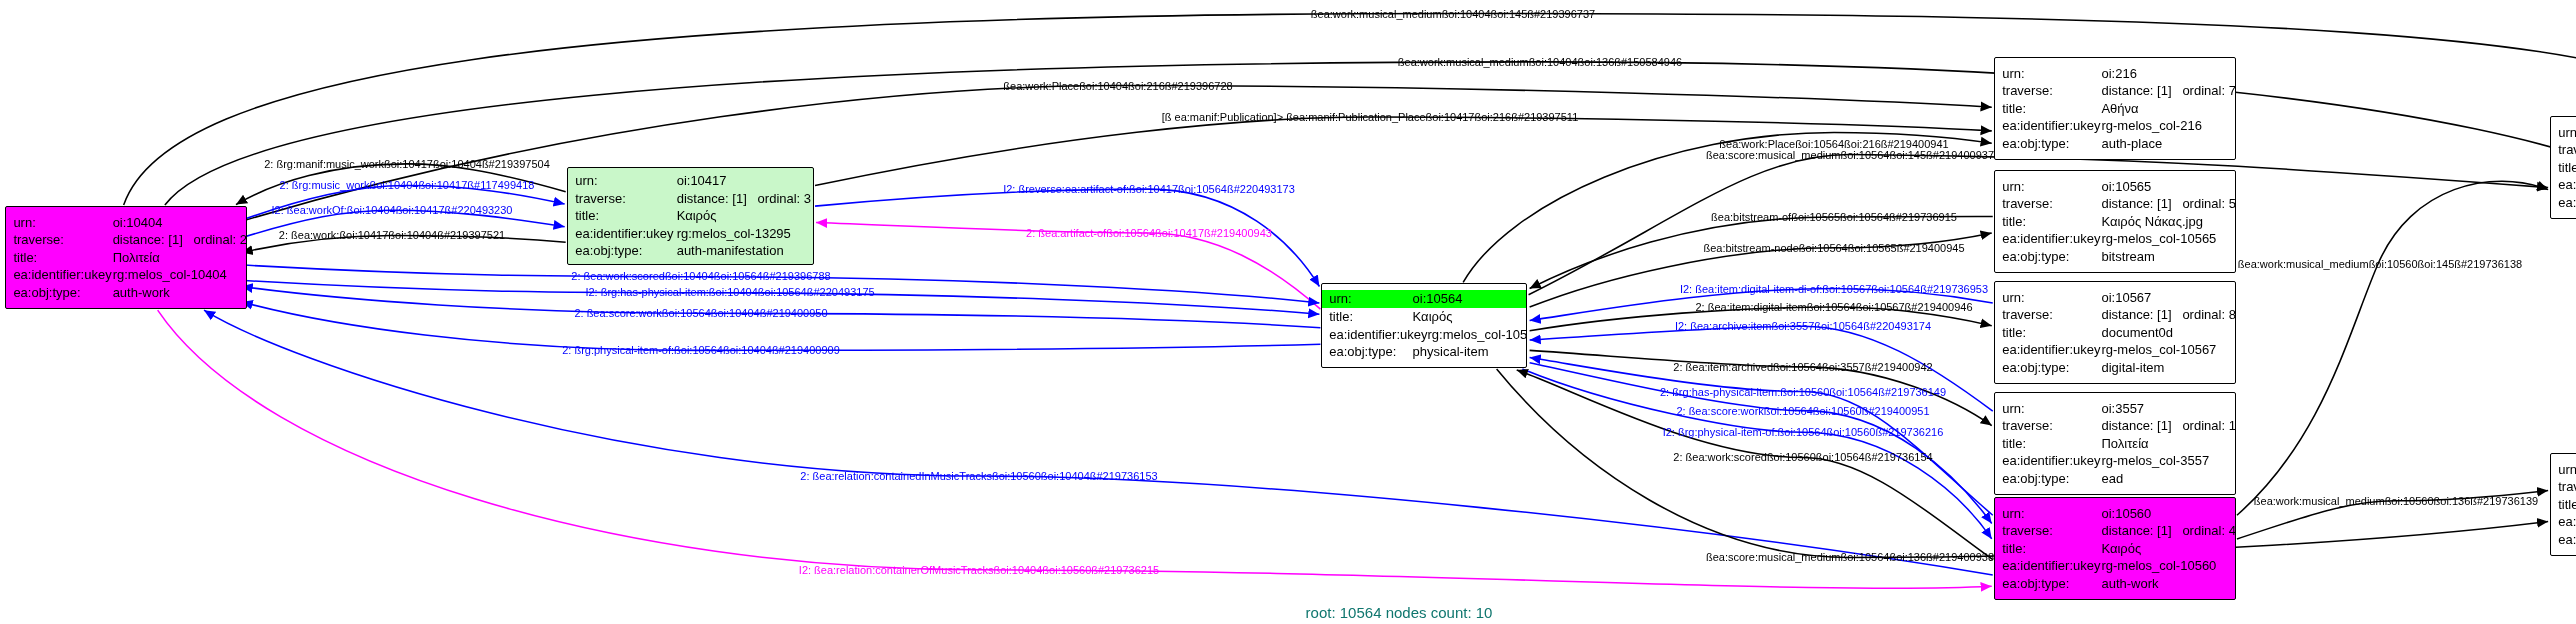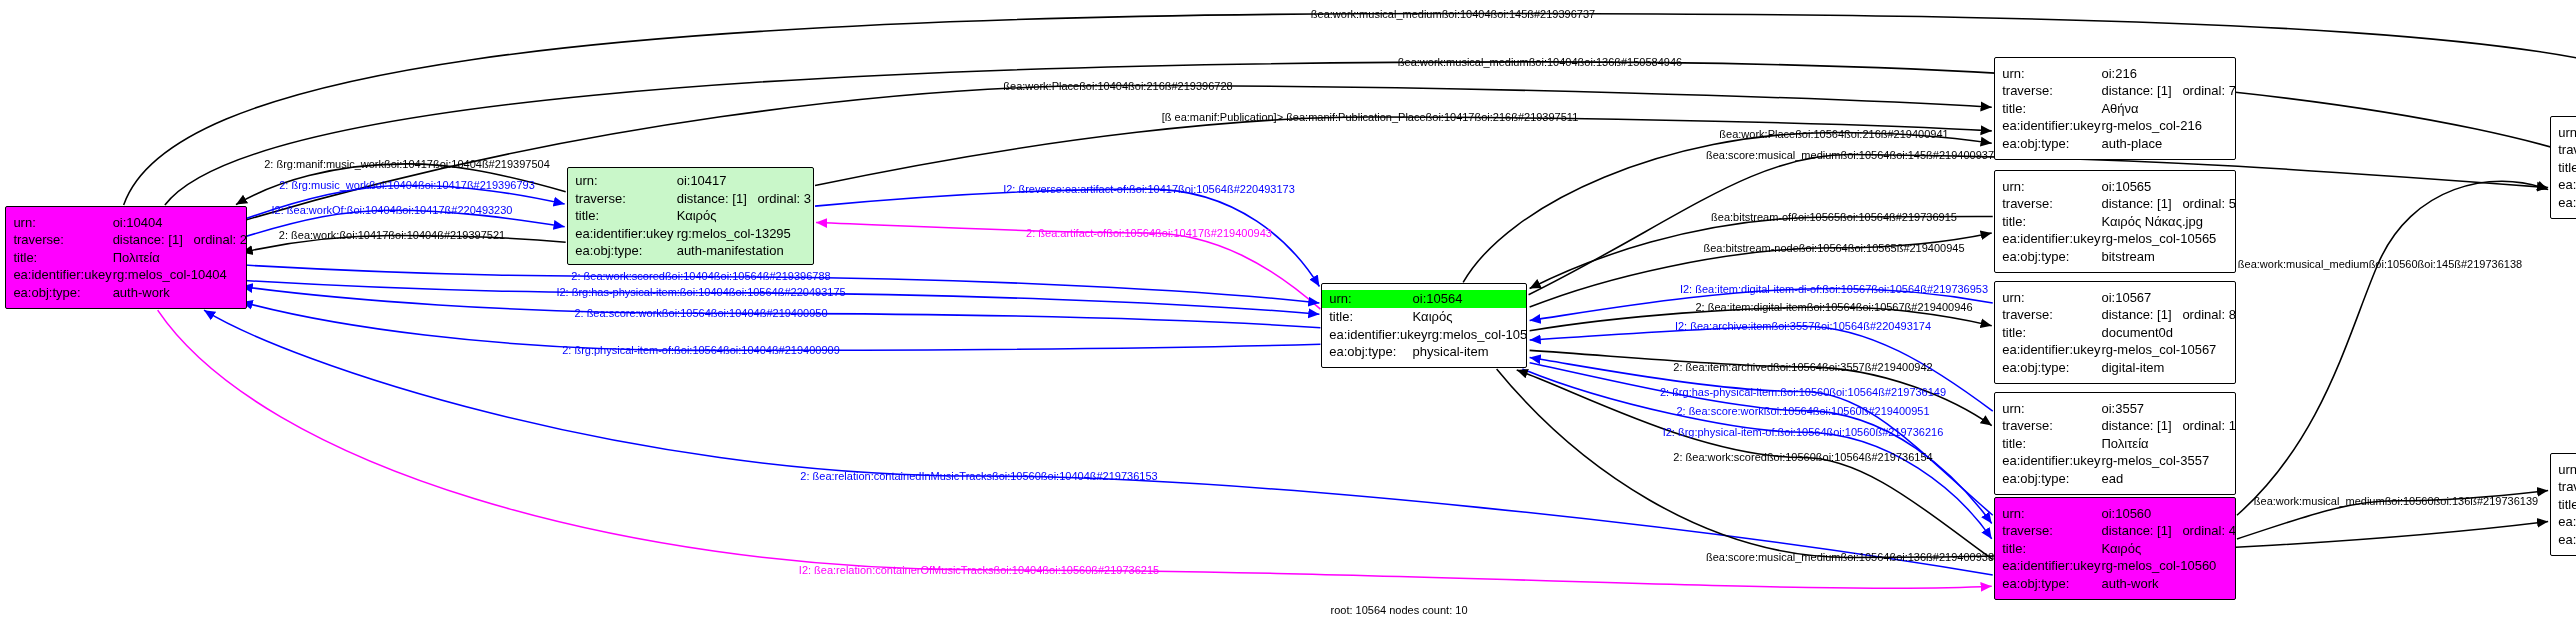--- a/index.html
+++ b/index.html
@@ -15,21 +15,21 @@
   .node.magenta{background:#ff00ff;}
   .node.lightgreen{background:#c9f7c9;}
   .row{display:flex;align-items:baseline;padding:0 7.2px;white-space:pre;line-height:1.35;}
   .row.urn-green{background:#00ff00;}
   .lbl{flex:0 0 44%;}
   .val{flex:1 1 auto;}
   .elabel{position:absolute;z-index:3;transform:translate(-50%,-50%);font-size:11px;white-space:nowrap;}
   .c-k{color:#000000;}
   .c-b{color:#0000ff;}
   .c-m{color:#ff00ff;}
-  .footer{position:absolute;z-index:3;transform:translateX(-50%);font-size:11px;color:#000000;white-space:nowrap;}
+  .footer{position:absolute;z-index:3;transform:translateX(-50%);font-size:15px;color:#0f766e;white-space:nowrap;}
 </style>
 </head>
 <body>
 
 <div id="canvas">
 
   <svg class="edges" width="2798" height="625" viewBox="0 0 5431 1213">
     <defs>
       <marker id="ar-k" viewBox="0 0 10 10" refX="9" refY="5" markerWidth="8" markerHeight="8" orient="auto">
         <path d="M0,1 L9,5 L0,9 z" fill="#000000"></path>
@@ -150,32 +150,32 @@
     <div class="row"><span class="lbl">traverse:</span></div>
     <div class="row"><span class="lbl">title:</span></div>
     <div class="row"><span class="lbl">ea:identifier:ukey</span></div>
     <div class="row"><span class="lbl">ea:obj:type:</span></div>
   </div>
 
   <div class="elabel c-k" style="left:1453px;top:14px">ßea:work:musical_mediumßoi:10404ßoi:145ß#219396737</div>
   <div class="elabel c-k" style="left:1540px;top:62px">ßea:work:musical_mediumßoi:10404ßoi:136ß#150584946</div>
   <div class="elabel c-k" style="left:1118px;top:86px">ßea:work:Placeßoi:10404ßoi:216ß#219396728</div>
   <div class="elabel c-k" style="left:1370px;top:117px">[ß ea:manif:Publication]&gt; ßea:manif:Publication_Placeßoi:10417ßoi:216ß#219397511</div>
-  <div class="elabel c-k" style="left:1834px;top:134px">ßea:work:Placeßoi:10564ßoi:216ß#219400941</div>
+  <div class="elabel c-k" style="left:1834px;top:144px">ßea:work:Placeßoi:10564ßoi:216ß#219400941</div>
   <div class="elabel c-k" style="left:1850px;top:155px">ßea:score:musical_mediumßoi:10564ßoi:145ß#219400937</div>
   <div class="elabel c-k" style="left:407px;top:164px">2: ßrg:manif:music_workßoi:10417ßoi:10404ß#219397504</div>
-  <div class="elabel c-b" style="left:407px;top:185px">2: ßrg:music_workßoi:10404ßoi:10417ß#219396793</div>
+  <div class="elabel c-b" style="left:407px;top:185px">2: ßrg:music_workßoi:10404ßoi:10417ß#117499418</div>
   <div class="elabel c-b" style="left:392px;top:210px">I2: ßea:workOf:ßoi:10404ßoi:10417ß#220493230</div>
   <div class="elabel c-k" style="left:392px;top:235px">2: ßea:work:ßoi:10417ßoi:10404ß#219397521</div>
   <div class="elabel c-b" style="left:1149px;top:189px">I2: ßreverse:ea:artifact-of:ßoi:10417ßoi:10564ß#220493173</div>
   <div class="elabel c-m" style="left:1149px;top:233px">2: ßea:artifact-ofßoi:10564ßoi:10417ß#219400943</div>
   <div class="elabel c-k" style="left:1834px;top:217px">ßea:bitstream-ofßoi:10565ßoi:10564ß#219736915</div>
   <div class="elabel c-k" style="left:1834px;top:248px">ßea:bitstream-nodeßoi:10564ßoi:10565ß#219400945</div>
   <div class="elabel c-b" style="left:701px;top:276px">2: ßea:work:scoredßoi:10404ßoi:10564ß#219396788</div>
-  <div class="elabel c-b" style="left:701px;top:292px">I2: ßrg:has-physical-item:ßoi:10404ßoi:10564ß#220493175</div>
+  <div class="elabel c-b" style="left:730px;top:292px">I2: ßrg:has-physical-item:ßoi:10404ßoi:10564ß#220493175</div>
   <div class="elabel c-b" style="left:701px;top:313px">2: ßea:score:workßoi:10564ßoi:10404ß#219400950</div>
   <div class="elabel c-b" style="left:701px;top:350px">2: ßrg:physical-item-of:ßoi:10564ßoi:10404ß#219400909</div>
   <div class="elabel c-b" style="left:1834px;top:289px">I2: ßea:item:digital-item-di-of:ßoi:10567ßoi:10564ß#219736953</div>
   <div class="elabel c-k" style="left:1834px;top:307px">2: ßea:item:digital-itemßoi:10564ßoi:10567ß#219400946</div>
   <div class="elabel c-b" style="left:1803px;top:326px">I2: ßea:archive:itemßoi:3557ßoi:10564ß#220493174</div>
   <div class="elabel c-k" style="left:1803px;top:367px">2: ßea:item:archivedßoi:10564ßoi:3557ß#219400942</div>
   <div class="elabel c-b" style="left:1803px;top:392px">2: ßrg:has-physical-item:ßoi:10560ßoi:10564ß#219736149</div>
   <div class="elabel c-b" style="left:1803px;top:411px">2: ßea:score:workßoi:10564ßoi:10560ß#219400951</div>
   <div class="elabel c-b" style="left:1803px;top:432px">I2: ßrg:physical-item-of:ßoi:10564ßoi:10560ß#219736216</div>
   <div class="elabel c-k" style="left:1803px;top:457px">2: ßea:work:scoredßoi:10560ßoi:10564ß#219736154</div>

